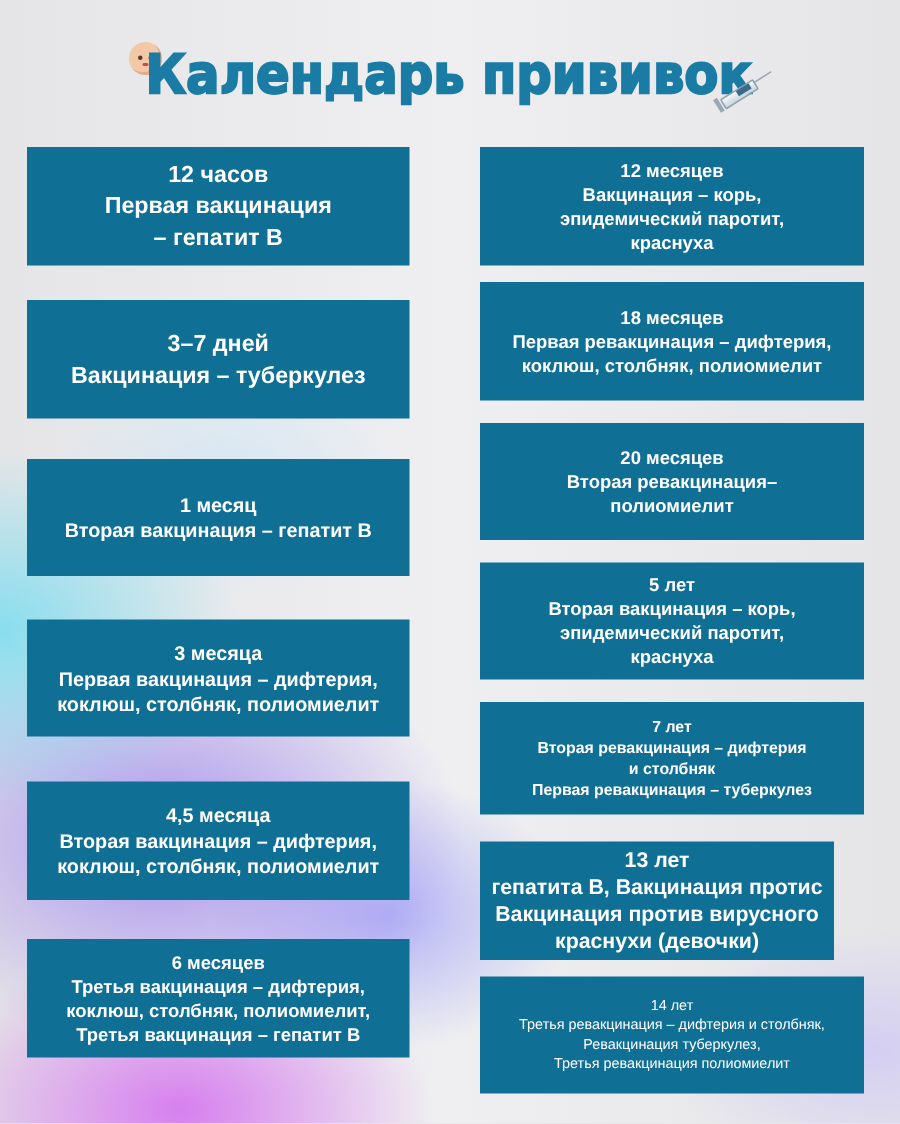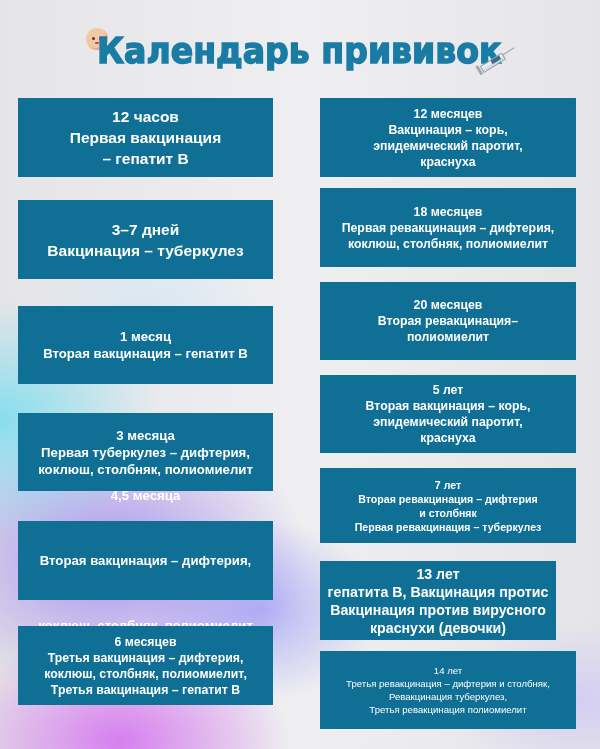--- a/index.html
+++ b/index.html
@@ -93,25 +93,25 @@
   <span class="line">Вакцинация – туберкулез</span>
 </div>
 
 <div class="card fs-m" style="left:18px; top:306px; width:255px; height:78px;">
   <span class="line">1 месяц</span>
   <span class="line">Вторая вакцинация – гепатит В</span>
 </div>
 
 <div class="card fs-m" style="left:18px; top:413px; width:255px; height:78px;">
   <span class="line">3 месяца</span>
-  <span class="line">Первая туберкулез – дифтерия,</span>
+  <span class="line">Первая вакцинация – дифтерия,</span>
   <span class="line">коклюш, столбняк, полиомиелит</span>
 </div>
 
-<div class="card fs-m" style="left:18px; top:521px; width:255px; height:79px;gap:48px;">
+<div class="card fs-m" style="left:18px; top:521px; width:255px; height:79px;">
   <span class="line">4,5 месяца</span>
   <span class="line">Вторая вакцинация – дифтерия,</span>
   <span class="line">коклюш, столбняк, полиомиелит</span>
 </div>
 
 <div class="card fs-s" style="left:18px; top:626px; width:255px; height:79px;">
   <span class="line">6 месяцев</span>
   <span class="line">Третья вакцинация – дифтерия,</span>
   <span class="line">коклюш, столбняк, полиомиелит,</span>
   <span class="line">Третья вакцинация – гепатит В</span>

